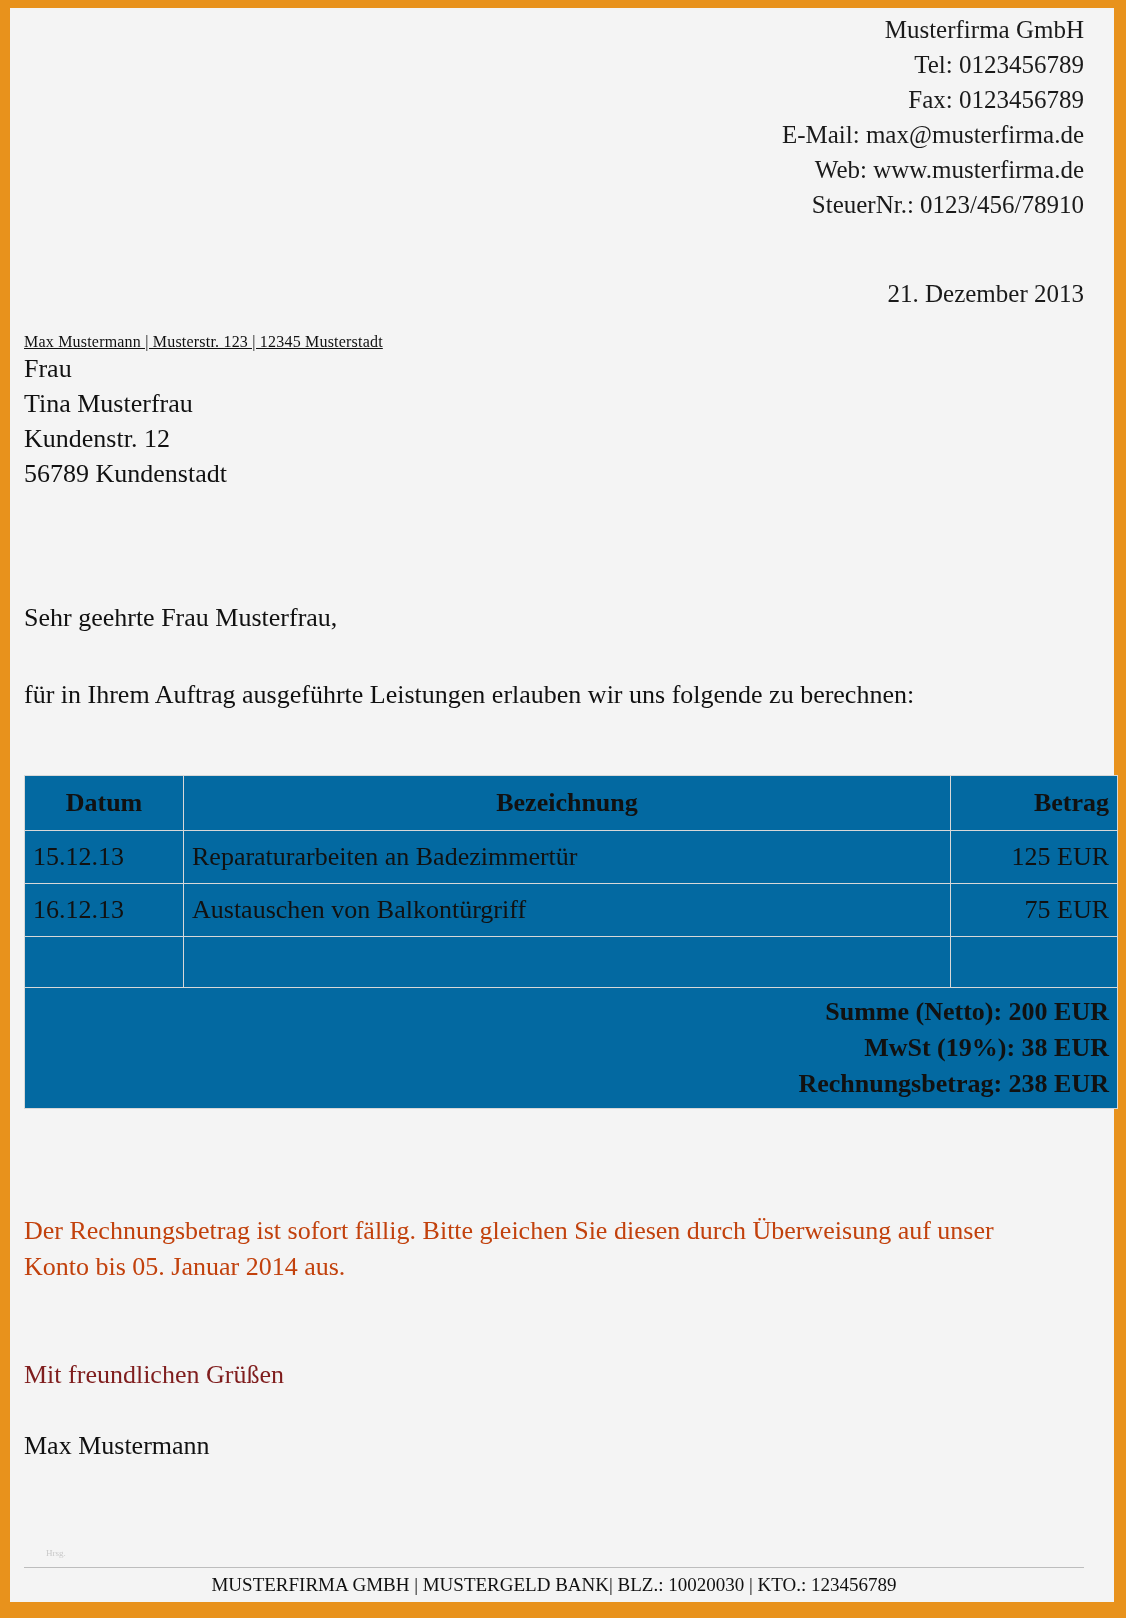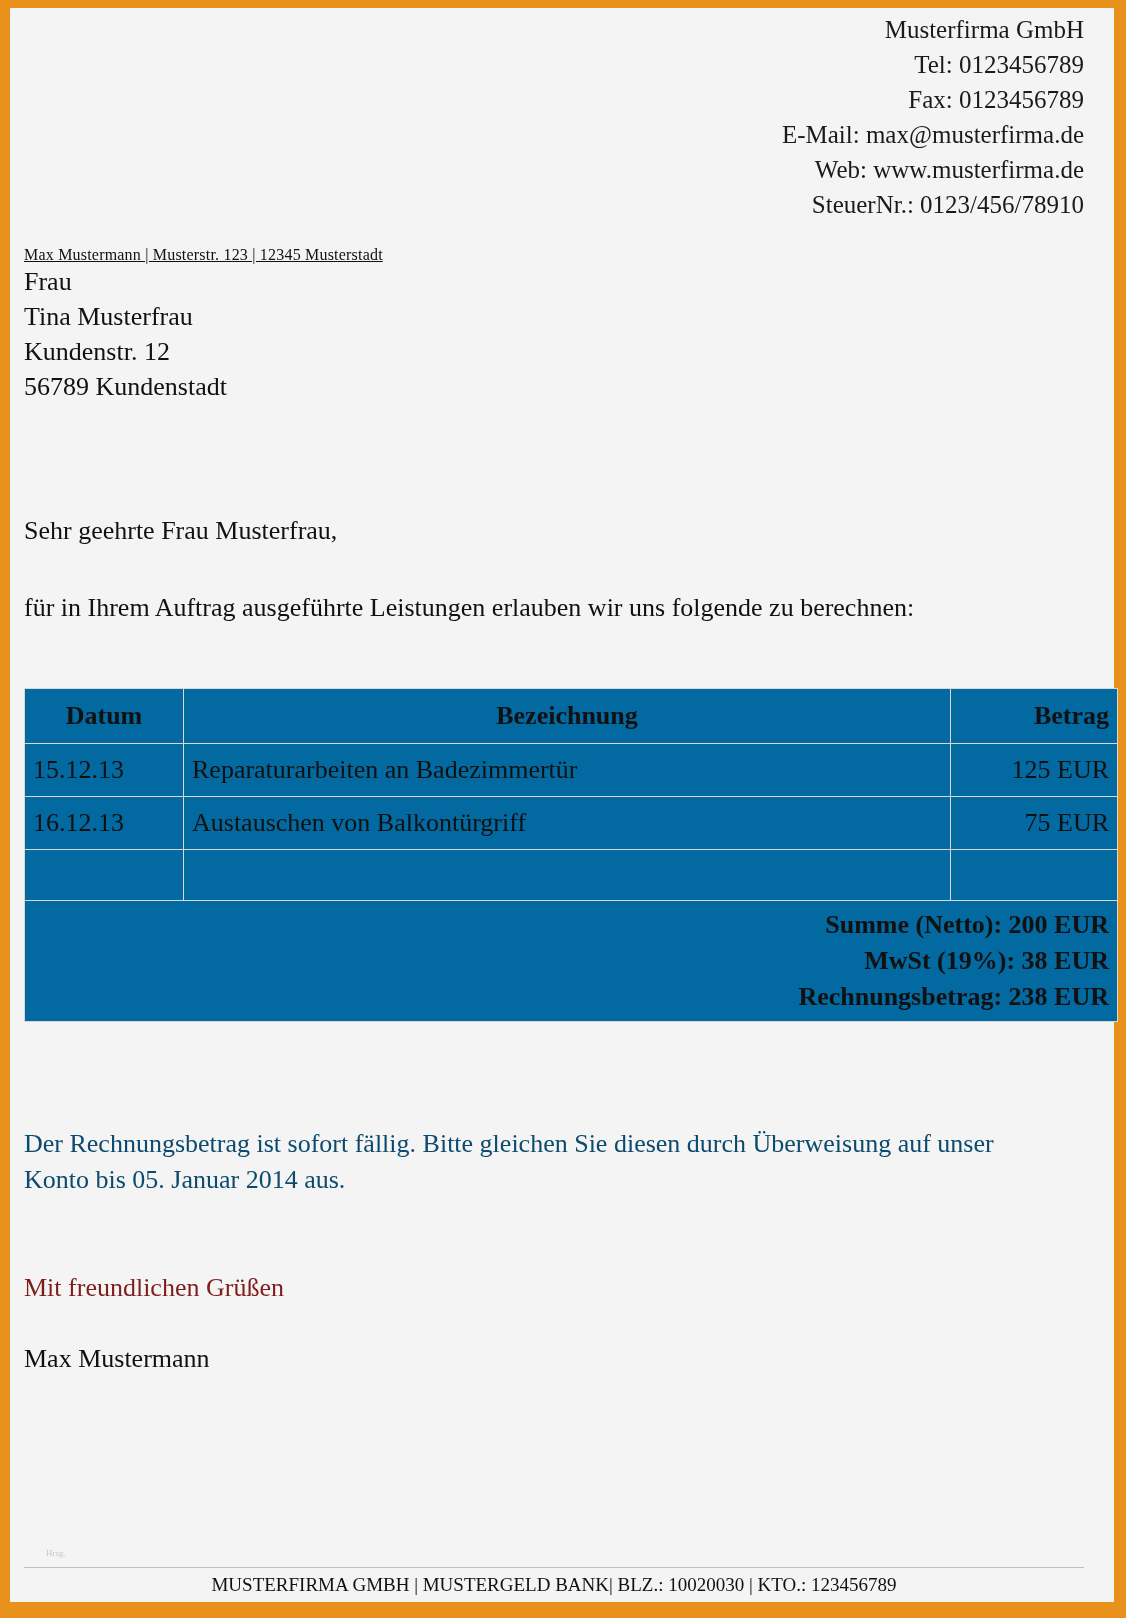--- a/index.html
+++ b/index.html
@@ -106,21 +106,21 @@
     font-weight: bold;
     font-size: 26px;
     line-height: 36px;
     padding: 8px 8px 10px 8px;
   }
   
   .pay-note {
     margin-top: 104px;
     font-size: 26px;
     line-height: 36px;
-    color: #0c4a6e;
+    color: #c2410c;
     width: 1040px;
   }
   .regards {
     margin-top: 72px;
     font-size: 26px;
     line-height: 36px;
     color: #7f1d1d;
   }
   .signature {
     margin-top: 38px;
@@ -155,20 +155,21 @@
 
     <div class="sender">
       <div>Musterfirma GmbH</div>
       <div>Tel: 0123456789</div>
       <div>Fax: 0123456789</div>
       <div>E-Mail: max@musterfirma.de</div>
       <div>Web: www.musterfirma.de</div>
       <div>SteuerNr.: 0123/456/78910</div>
     </div>
 
+    <div class="date">21. Dezember 2013</div>
 
     <div class="recip-wrap">
       <div class="return-line">Max Mustermann | Musterstr. 123 | 12345 Musterstadt</div>
       <div class="recip-line">Frau</div>
       <div class="recip-line">Tina Musterfrau</div>
       <div class="recip-line">Kundenstr. 12</div>
       <div class="recip-line">56789 Kundenstadt</div>
     </div>
 
     <div class="salutation">Sehr geehrte Frau Musterfrau,</div>

